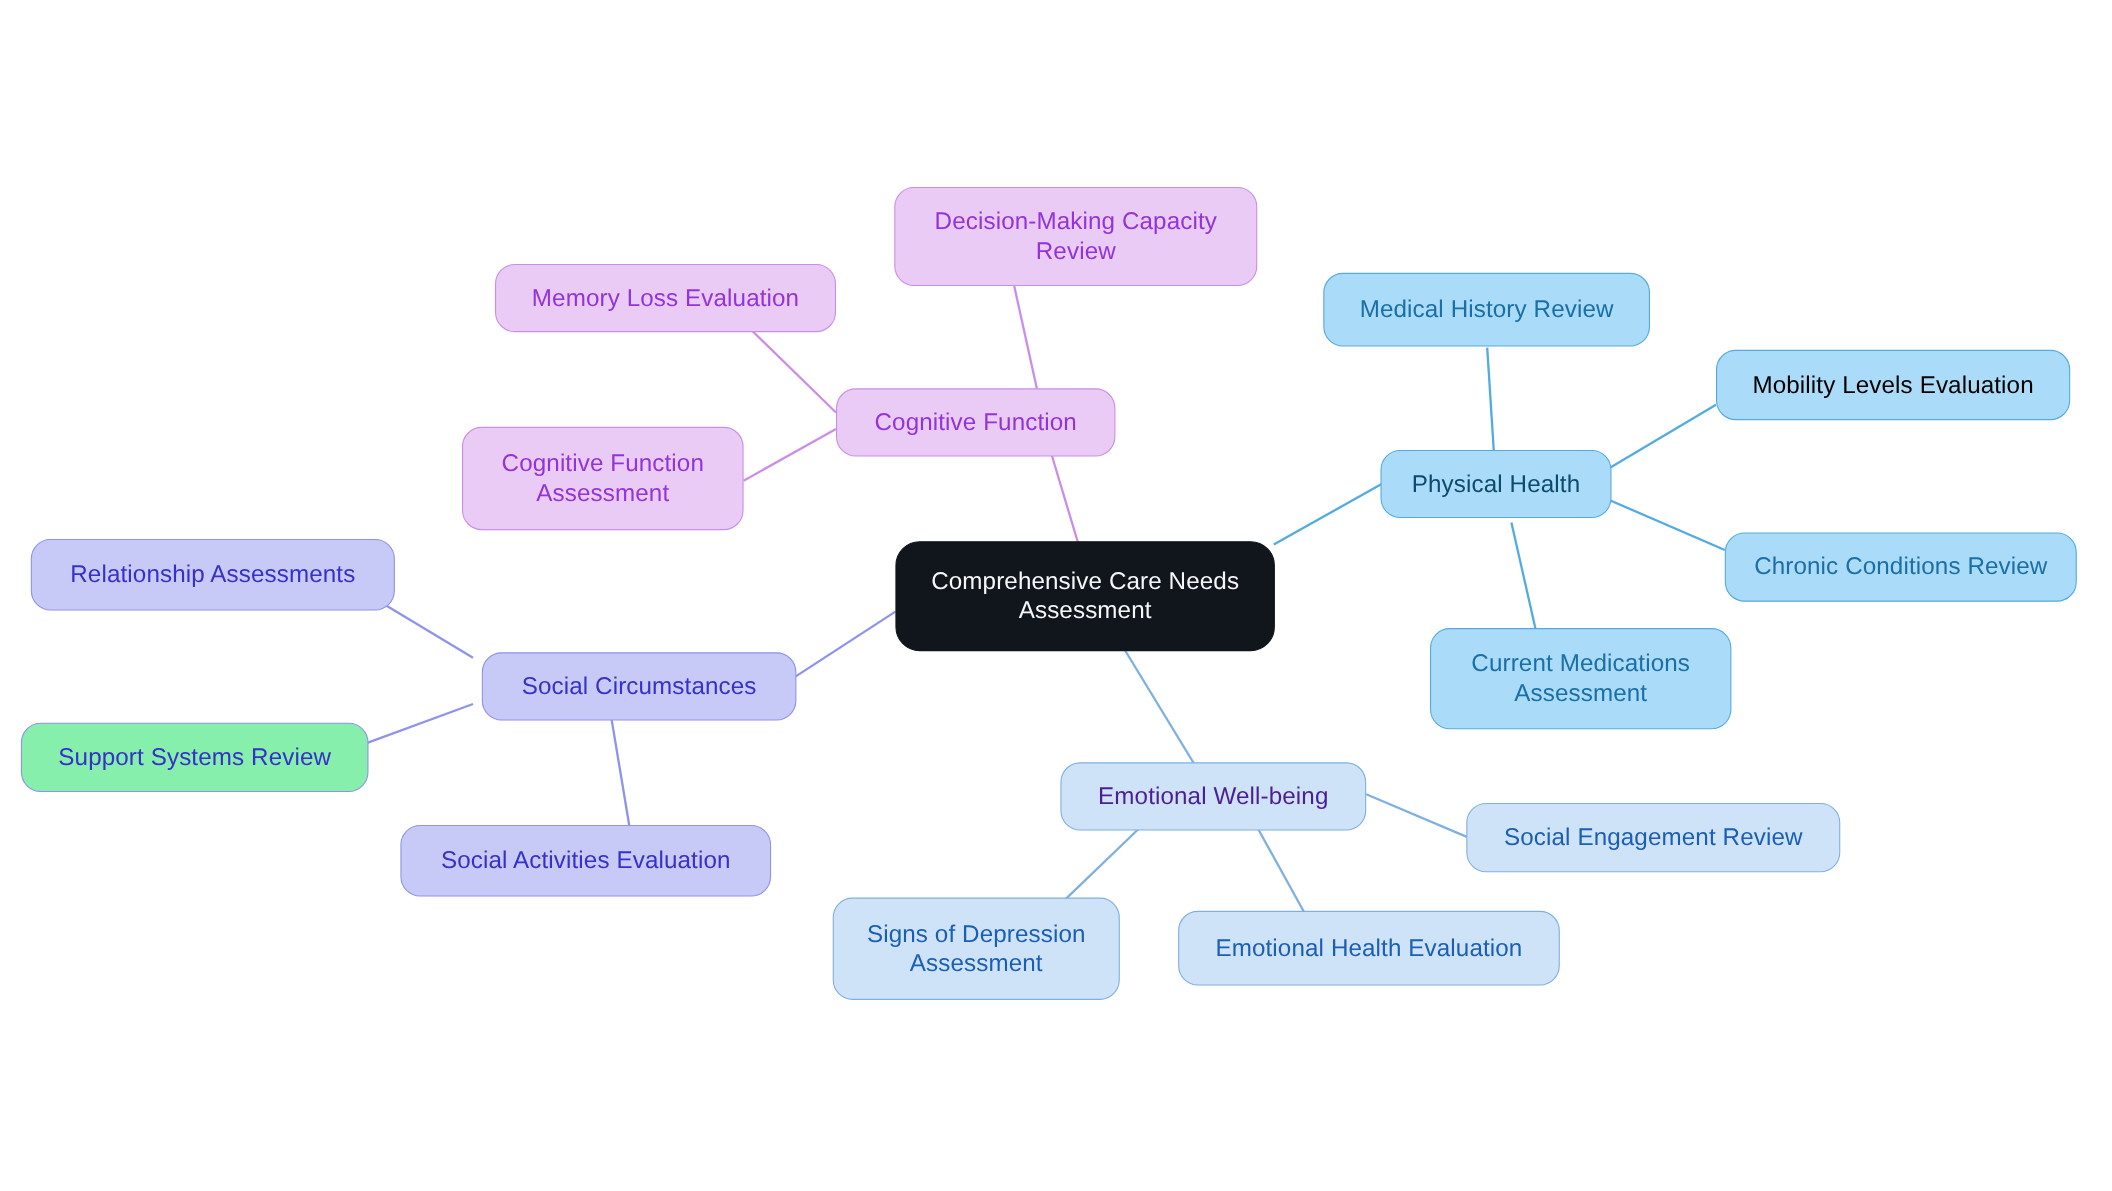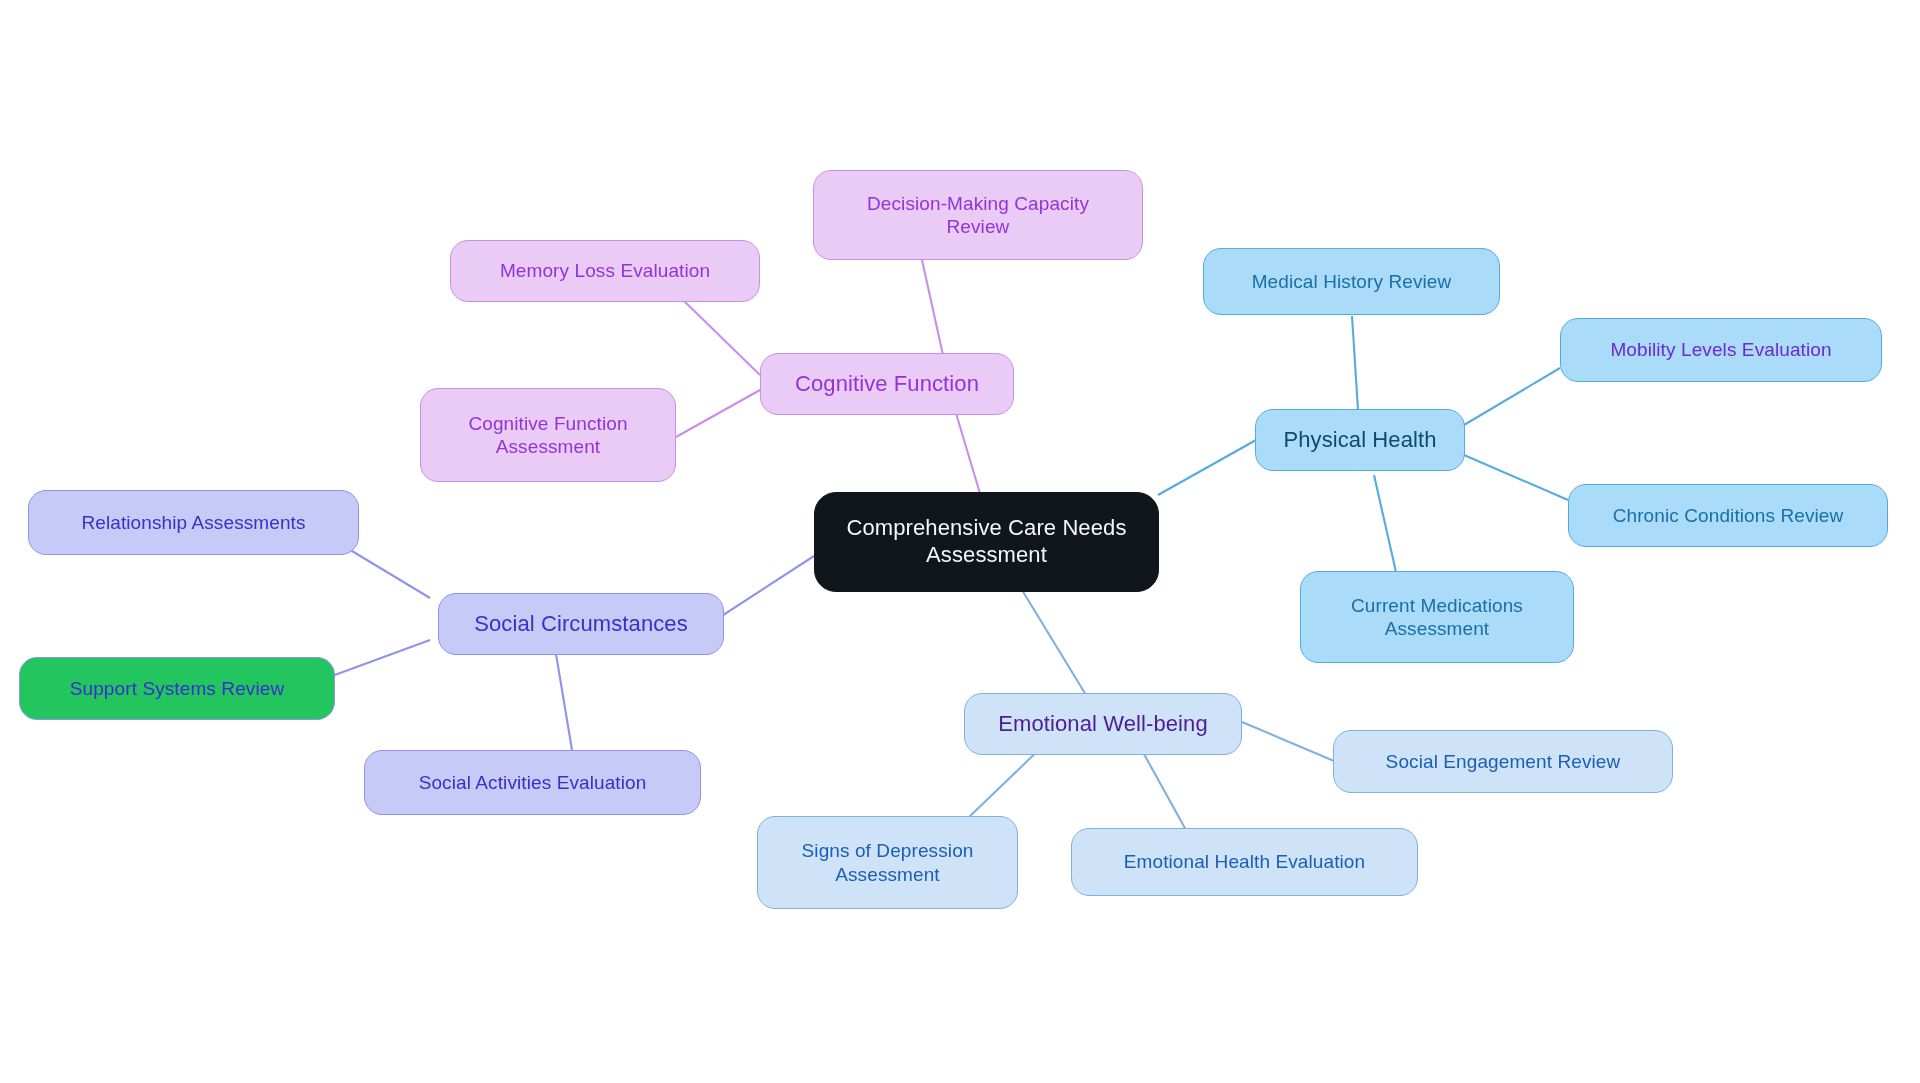--- a/index.html
+++ b/index.html
@@ -46,21 +46,21 @@
     border-radius: 22px;
     border-width: 1px;
     font-size: 22px;
     font-weight: 400;
   }
   .node.branch {
     font-size: 22px;
     font-weight: 400;
   }
   .node.leaf {
-    font-size: 19px;
+    font-size: 22px;
     font-weight: 400;
   }
 </style>
 </head>
 <body>
 
 <div id="stage">
 
   <svg id="edges" viewBox="0 0 1920 1083" xmlns="http://www.w3.org/2000/svg">
 
@@ -97,37 +97,37 @@
 
   <div class="node leaf" style="left:450px; top:240px; width:310px; height:62px; background:#e9cbf5; color:#9333d9; border-color:#cb8ee8;">Memory Loss Evaluation</div>
 
   <div class="node leaf" style="left:420px; top:388px; width:256px; height:94px; background:#e9cbf5; color:#9333d9; border-color:#cb8ee8;">Cognitive Function
 Assessment</div>
 
   <div class="node branch" style="left:1255px; top:409px; width:210px; height:62px; background:#aadbf8; color:#0c4a6e; border-color:#54abe0;">Physical Health</div>
 
   <div class="node leaf" style="left:1203px; top:248px; width:297px; height:67px; background:#aadbf8; color:#1a6fa8; border-color:#54abe0;">Medical History Review</div>
 
-  <div class="node leaf" style="left:1560px; top:318px; width:322px; height:64px; background:#aadbf8; color:#6d28d9; border-color:#54abe0;">Mobility Levels Evaluation</div>
+  <div class="node leaf" style="left:1560px; top:318px; width:322px; height:64px; background:#aadbf8; color:#000000; border-color:#54abe0;">Mobility Levels Evaluation</div>
 
   <div class="node leaf" style="left:1568px; top:484px; width:320px; height:63px; background:#aadbf8; color:#1a6fa8; border-color:#54abe0;">Chronic Conditions Review</div>
 
   <div class="node leaf" style="left:1252px; top:571px; width:274px; height:92px; background:#aadbf8; color:#1a6fa8; border-color:#54abe0;margin-left:48px;">Current Medications
 Assessment</div>
 
   <div class="node branch" style="left:964px; top:693px; width:278px; height:62px; background:#cfe3f8; color:#4c1d95; border-color:#7fb0e0;">Emotional Well-being</div>
 
   <div class="node leaf" style="left:1333px; top:730px; width:340px; height:63px; background:#cfe3f8; color:#1a5fb4; border-color:#7fb0e0;">Social Engagement Review</div>
 
   <div class="node leaf" style="left:757px; top:816px; width:261px; height:93px; background:#cfe3f8; color:#1a5fb4; border-color:#7fb0e0;">Signs of Depression
 Assessment</div>
 
   <div class="node leaf" style="left:1071px; top:828px; width:347px; height:68px; background:#cfe3f8; color:#1a5fb4; border-color:#7fb0e0;">Emotional Health Evaluation</div>
 
   <div class="node branch" style="left:428px; top:593px; width:286px; height:62px; background:#c7caf6; color:#3730c9; border-color:#8f93ea;margin-left:10px;">Social Circumstances</div>
 
   <div class="node leaf" style="left:28px; top:490px; width:331px; height:65px; background:#c7caf6; color:#3730c9; border-color:#8f93ea;">Relationship Assessments</div>
 
-  <div class="node leaf" style="left:19px; top:657px; width:316px; height:63px; background:#22c55e; color:#3730c9; border-color:#8f93ea;">Support Systems Review</div>
+  <div class="node leaf" style="left:19px; top:657px; width:316px; height:63px; background:#86efac; color:#3730c9; border-color:#8f93ea;">Support Systems Review</div>
 
   <div class="node leaf" style="left:364px; top:750px; width:337px; height:65px; background:#c7caf6; color:#3730c9; border-color:#8f93ea;">Social Activities Evaluation</div>
 
 </div>
 
 </body></html>

